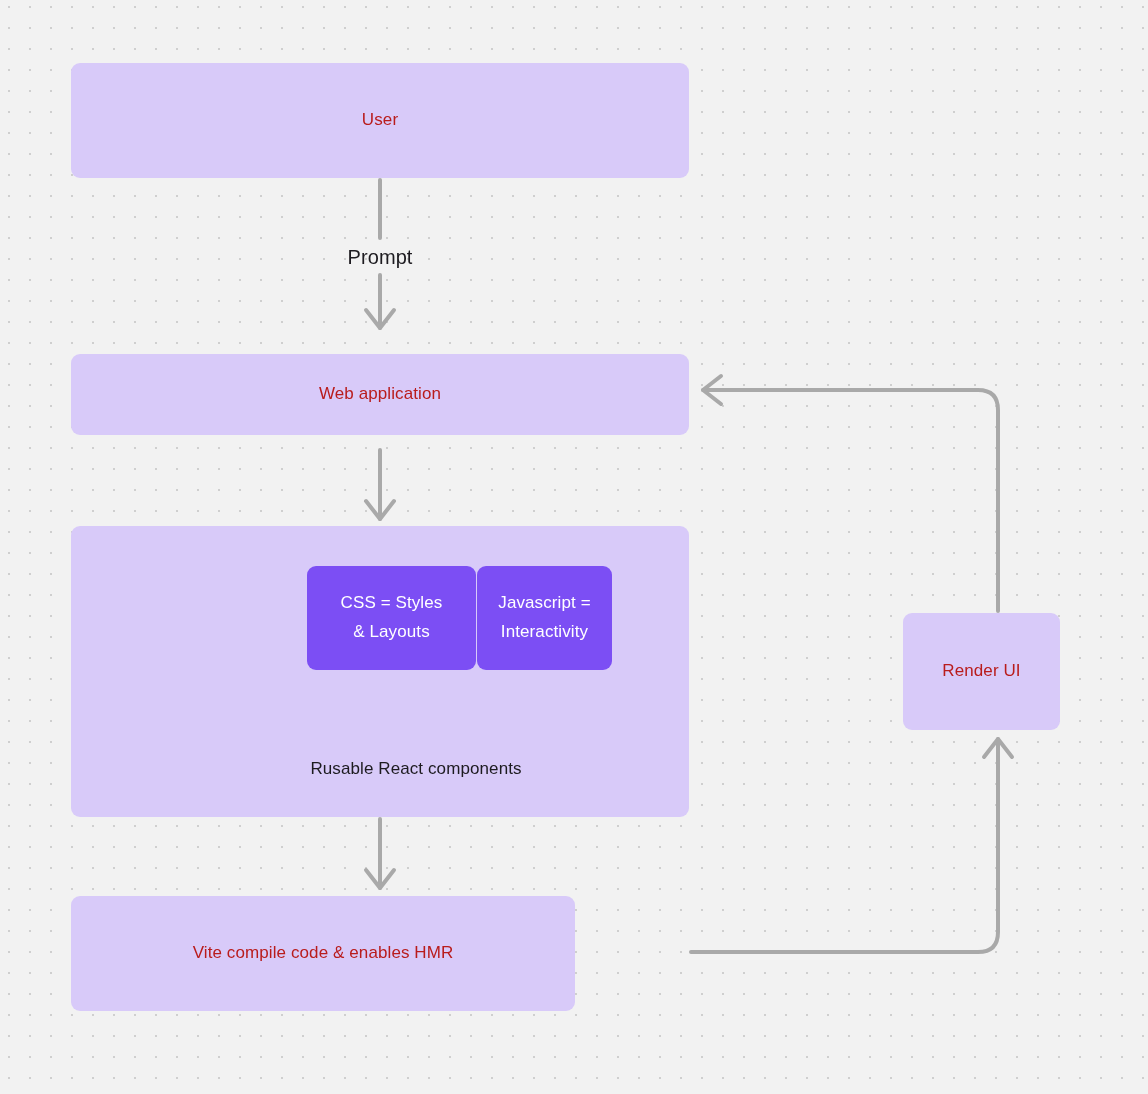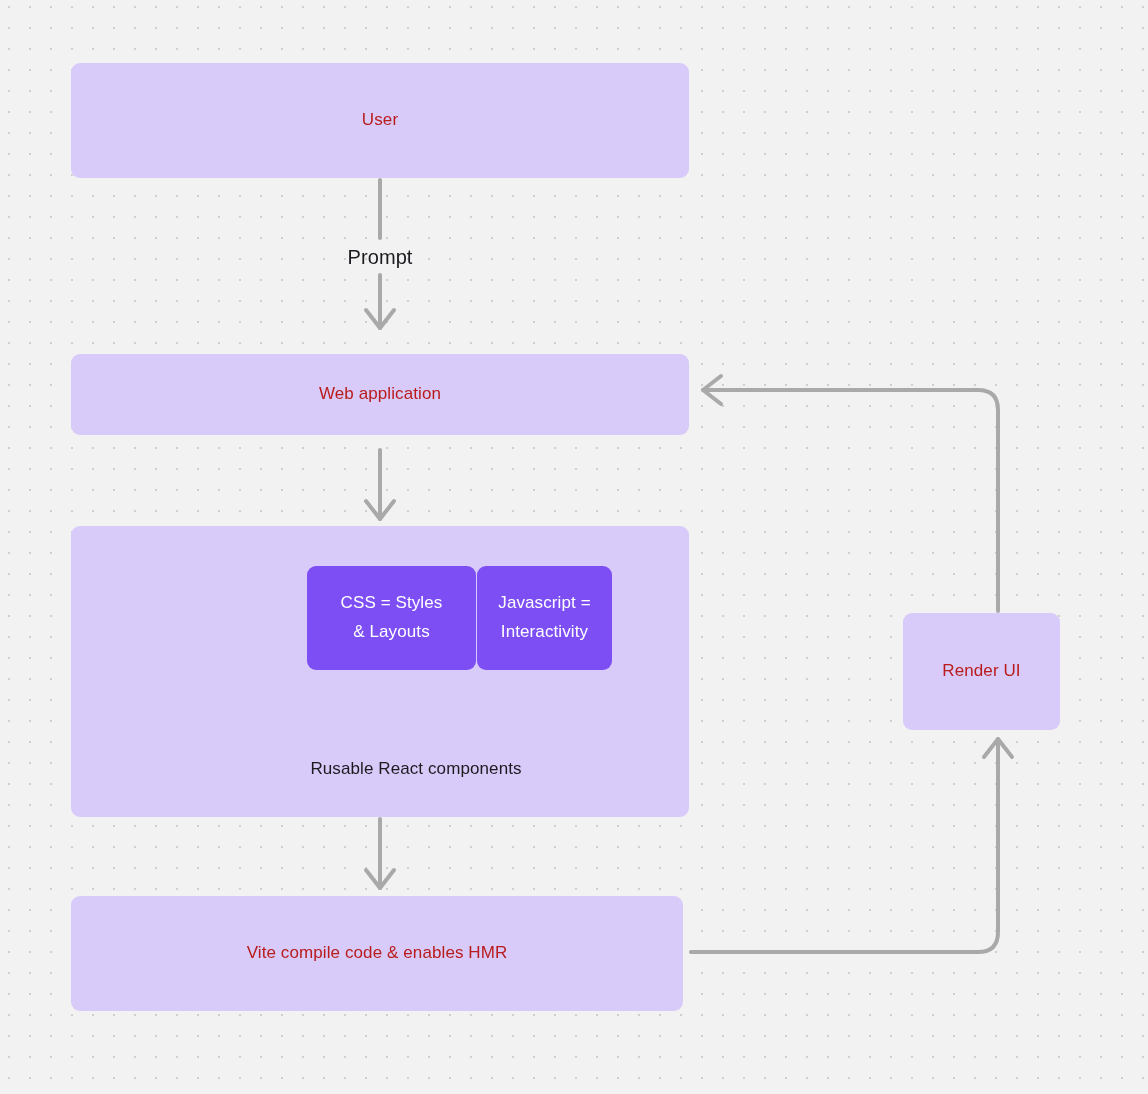--- a/index.html
+++ b/index.html
@@ -85,21 +85,21 @@
     font-size: 20px;
     letter-spacing: 0.1px;
     text-align: center;
     white-space: nowrap;
   }
 
   
   #node-user        { left: 71px;  top: 63px;  width: 618px; height: 115px; }
   #node-webapp      { left: 71px;  top: 354px; width: 618px; height: 81px; }
   #node-components  { left: 71px;  top: 526px; width: 618px; height: 291px; }
-  #node-vite        { left: 71px;  top: 896px; width: 612px; height: 115px; }
+  #node-vite        { left: 71px;  top: 896px; width: 504px; height: 115px; }
   #node-render      { left: 903px; top: 613px; width: 157px; height: 117px; }
 
   #sub-html   { left: 137px; top: 566px; width: 145px; height: 104px; }
   #sub-css    { left: 307px; top: 566px; width: 169px; height: 104px; }
   #sub-js     { left: 477px; top: 566px; width: 135px; height: 104px; }
 
   #caption-components { left: 71px; top: 719px; width: 690px; margin-top: 40px; }
 
   #label-prompt { left: 330px; top: 246px; width: 100px; }
 </style>

